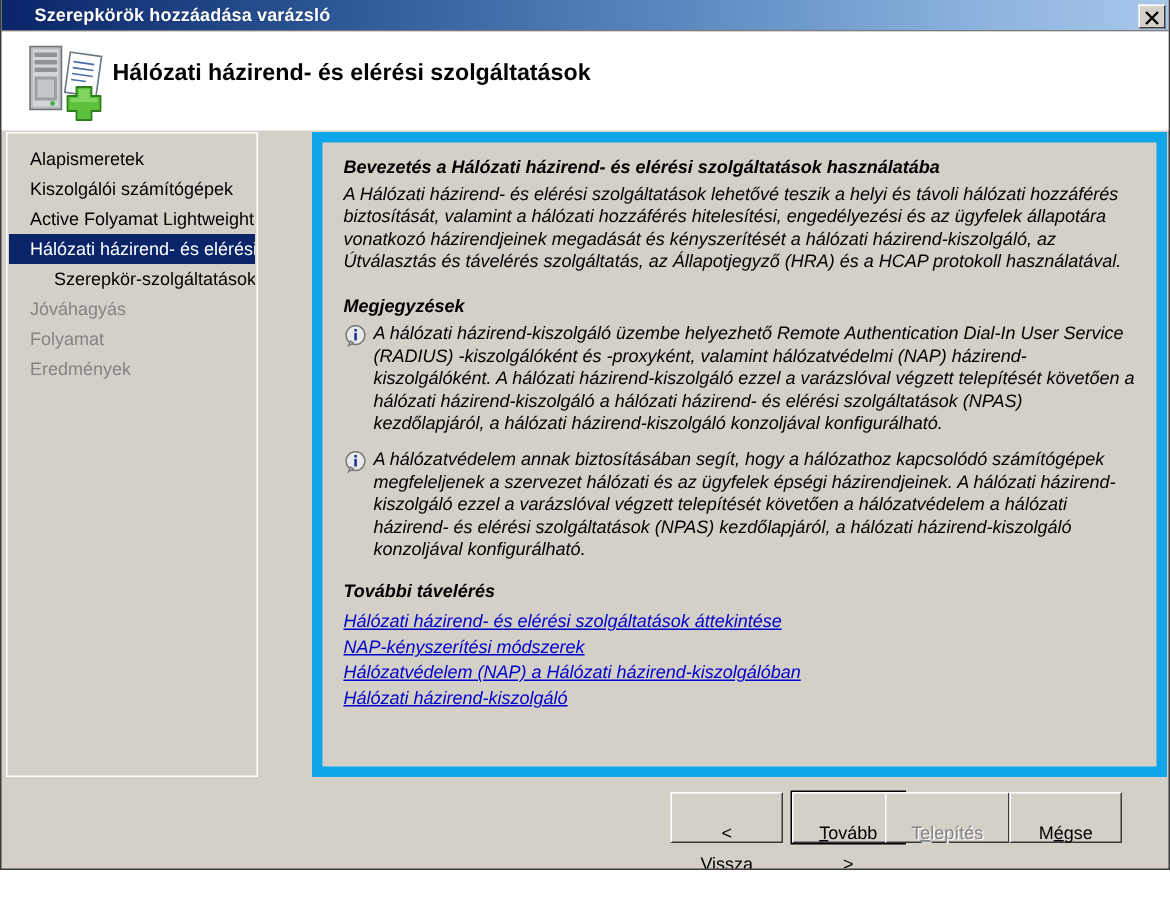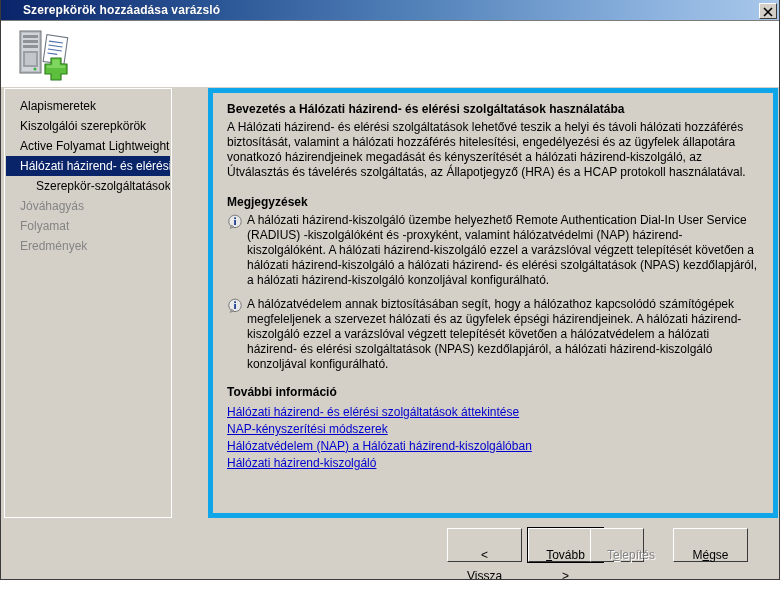--- a/index.html
+++ b/index.html
@@ -100,23 +100,24 @@
     color: #ffffff;
   }
   #nav-list { margin-top: 7px; }
 
   
   #content {
     position: absolute;
     left: 207px; top: 88px;
     width: 570px; height: 430px;
     background: #d4d0c8;
-    border: 5px solid #0ea5e9;
+    border: 7px solid #0ea5e9;
     overflow: hidden;
     padding: 9px 14px 0 14px;
+    font-style: italic;
   }
   .sec-head {
     font-size: 12px;
     font-weight: bold;
     color: #000000;
     margin: 0 0 4px 0;
   }
   .body-text {
     font-size: 12px;
     color: #000000;
@@ -178,21 +179,21 @@
     outline-offset: 0px;
   }
   .btn.disabled {
     color: #848484;
     text-shadow: 1px 1px 0 #ffffff;
     cursor: default;
   }
   .btn u { text-decoration: underline; }
   #btn-back   { left: 446px; }
   #btn-next   { left: 527px; }
-  #btn-install{ left: 589px; width: 54px; text-align: right; }
+  #btn-install{ left: 589px; width: 83px; }
   #btn-cancel { left: 672px; }
 </style>
 </head>
 <body>
 
 <div id="window">
 
   <div id="titlebar">
     <span id="titlebar-text">Szerepkörök hozzáadása varázsló</span>
     <button id="close-btn" title="Close">
@@ -223,26 +224,27 @@
           <line x1="33" y1="24" x2="47" y2="24"></line>
           <line x1="33" y1="28" x2="43" y2="28"></line>
         </g>
       </g>
 
       <g>
         <polygon points="30,38 36,38 36,32 46,32 46,38 52,38 52,48 46,48 46,54 36,54 36,48 30,48" fill="#5cc03c" stroke="#2f7d1d" stroke-width="1.2" stroke-linejoin="round"></polygon>
         <polygon points="32,39.5 37.5,39.5 37.5,33.5 44.5,33.5 44.5,39.5 50,39.5 50,42 32,42" fill="#8ede6e" opacity=".75"></polygon>
       </g>
     </svg>
+    <div id="header-title">Hálózati házirend- és elérési szolgáltatások</div>
   </div>
 
   <div id="sidebar">
     <div id="nav-list">
         <div class="nav-item">Alapismeretek</div>
-        <div class="nav-item">Kiszolgálói szerepkörök</div>
+        <div class="nav-item">Kiszolgálói számítógépek</div>
         <div class="nav-item">Active Folyamat Lightweight Dire...</div>
         <div class="nav-item selected">Hálózati házirend- és elérési szolg...</div>
         <div class="nav-item sub">Szerepkör-szolgáltatások</div>
         <div class="nav-item dim">Jóváhagyás</div>
         <div class="nav-item dim">Folyamat</div>
         <div class="nav-item dim">Eredmények</div>
       </div>
   </div>
 
   <div id="content">
@@ -264,21 +266,21 @@
           <span class="note-icon"><svg viewBox="0 0 16 16" width="16" height="16">
               <path d="M8 1.2 A6.2 6.2 0 1 1 7.99 1.2 Z" fill="#e9e9e9" stroke="#777" stroke-width="1"></path>
               <path d="M4.6 11.4 L3.4 14.4 L6.6 12.6 Z" fill="#e9e9e9" stroke="#777" stroke-width=".9"></path>
               <rect x="7.2" y="3.3" width="1.7" height="1.7" fill="#17368c"></rect>
               <rect x="7.2" y="5.9" width="1.7" height="5.1" fill="#17368c"></rect>
             </svg></span>
           <span class="note-text">A hálózatvédelem annak biztosításában segít, hogy a hálózathoz kapcsolódó számítógépek megfeleljenek a szervezet hálózati és az ügyfelek épségi házirendjeinek. A hálózati házirend-kiszolgáló ezzel a varázslóval végzett telepítését követően a hálózatvédelem a hálózati házirend- és elérési szolgáltatások (NPAS) kezdőlapjáról, a hálózati házirend-kiszolgáló konzoljával konfigurálható.</span>
         </div>
       </div>
 
-    <div class="sec-head" id="more-head">További információ</div>
+    <div class="sec-head" id="more-head">További távelérés</div>
     <div id="links-list">
         <a class="link">Hálózati házirend- és elérési szolgáltatások áttekintése</a>
         <a class="link">NAP-kényszerítési módszerek</a>
         <a class="link">Hálózatvédelem (NAP) a Hálózati házirend-kiszolgálóban</a>
         <a class="link">Hálózati házirend-kiszolgáló</a>
       </div>
   </div>
 
   <div id="footer">
     <button class="btn" id="btn-back">&lt; <u>V</u>issza</button>

